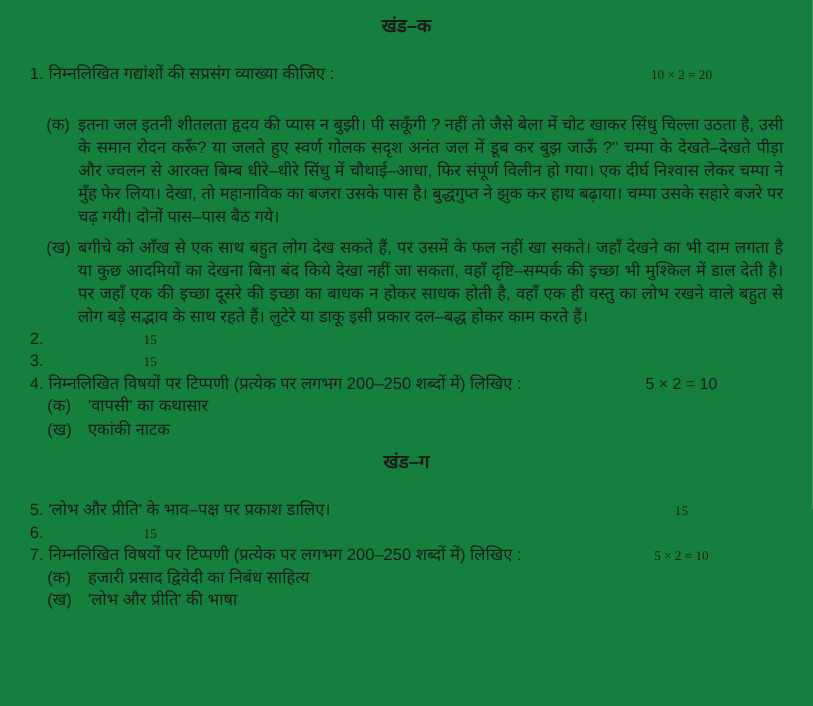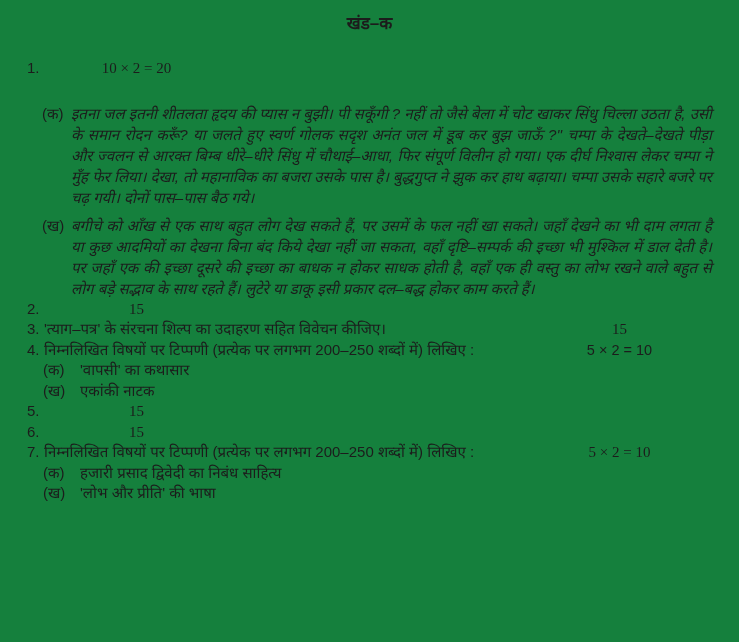--- a/index.html
+++ b/index.html
@@ -28,53 +28,54 @@
     font-size: 15px;
     line-height: 20.5px;
   }
   .q-num { flex: none; width: 17px; }
   .q-text { flex: 1; padding-right: 6px; }
   .q-marks {
     flex: none;
     width: 185px;
     text-align: center;
     font-family: "Liberation Serif", serif;
-    font-size: 15px;
+    font-size: 12px;
     white-space: nowrap;
   }
   .q-marks.sans { font-family: "Liberation Sans", sans-serif; font-size: 14.5px; }
   .q1 { margin-bottom: 24px; }
   .passage {
     display: flex;
     margin-left: 15px;
     font-size: 15px;
     line-height: 21px;
   }
   .passage-label { flex: none; width: 29px; }
-  .passage-text { flex: 1; text-align: justify; font-style: italic; }
+  .passage-text { flex: 1; text-align: justify; }
   .passage-a { margin-bottom: 7px; }
   .subitem {
     display: flex;
     margin-left: 16px;
     font-size: 15px;
     line-height: 20.5px;
   }
   .subitem-label { flex: none; width: 37px; }
   .subitem-text { flex: 1; }
 </style>
 </head>
 <body>
 
 <div class="page">
 
   <div class="section">
     <div class="section-heading sh-1">खंड–क</div>
 
     <div class="q-row q1">
       <span class="q-num">1.</span>
+      <span class="q-text">निम्नलिखित गद्यांशों की सप्रसंग व्याख्या कीजिए :</span>
       <span class="q-marks">10 × 2 = 20</span>
     </div>
 
     <div class="passage passage-a">
       <span class="passage-label">(क)</span>
       <div class="passage-text">इतना जल इतनी शीतलता हृदय की प्यास न बुझी। पी सकूँगी ? नहीं तो जैसे बेला में चोट खाकर सिंधु चिल्ला उठता है, उसी के समान रोदन करूँ? या जलते हुए स्वर्ण गोलक सदृश अनंत जल में डूब कर बुझ जाऊँ ?'' चम्पा के देखते–देखते पीड़ा और ज्वलन से आरक्त बिम्ब धीरे–धीरे सिंधु में चौथाई–आधा, फिर संपूर्ण विलीन हो गया। एक दीर्घ निश्वास लेकर चम्पा ने मुँह फेर लिया। देखा, तो महानाविक का बजरा उसके पास है। बुद्धगुप्त ने झुक कर हाथ बढ़ाया। चम्पा उसके सहारे बजरे पर चढ़ गयी। दोनों पास–पास बैठ गये।</div>
     </div>
 
     <div class="passage passage-b">
       <span class="passage-label">(ख)</span>
@@ -84,21 +85,20 @@
 
   <div class="section">
 
     <div class="q-row">
       <span class="q-num">2.</span>
       <span class="q-marks">15</span>
     </div>
 
     <div class="q-row">
       <span class="q-num">3.</span>
-      <span class="q-text">'त्याग–पत्र' के संरचना शिल्प का उदाहरण सहित विवेचन कीजिए।</span>
       <span class="q-marks">15</span>
     </div>
 
     <div class="q-row">
       <span class="q-num">4.</span>
       <span class="q-text">निम्नलिखित विषयों पर टिप्पणी (प्रत्येक पर लगभग 200–250 शब्दों में) लिखिए :</span>
       <span class="q-marks sans">5 × 2 = 10</span>
     </div>
 
     <div class="subitem">
@@ -106,23 +106,25 @@
       <span class="subitem-text">'वापसी' का कथासार</span>
     </div>
 
     <div class="subitem">
       <span class="subitem-label">(ख)</span>
       <span class="subitem-text">एकांकी नाटक</span>
     </div>
   </div>
 
   <div class="section">
+    <div class="section-heading sh-3">खंड–ग</div>
 
     <div class="q-row">
       <span class="q-num">5.</span>
+      <span class="q-text">'लोभ और प्रीति' के भाव–पक्ष पर प्रकाश डालिए।</span>
       <span class="q-marks">15</span>
     </div>
 
     <div class="q-row">
       <span class="q-num">6.</span>
       <span class="q-marks">15</span>
     </div>
 
     <div class="q-row">
       <span class="q-num">7.</span>

